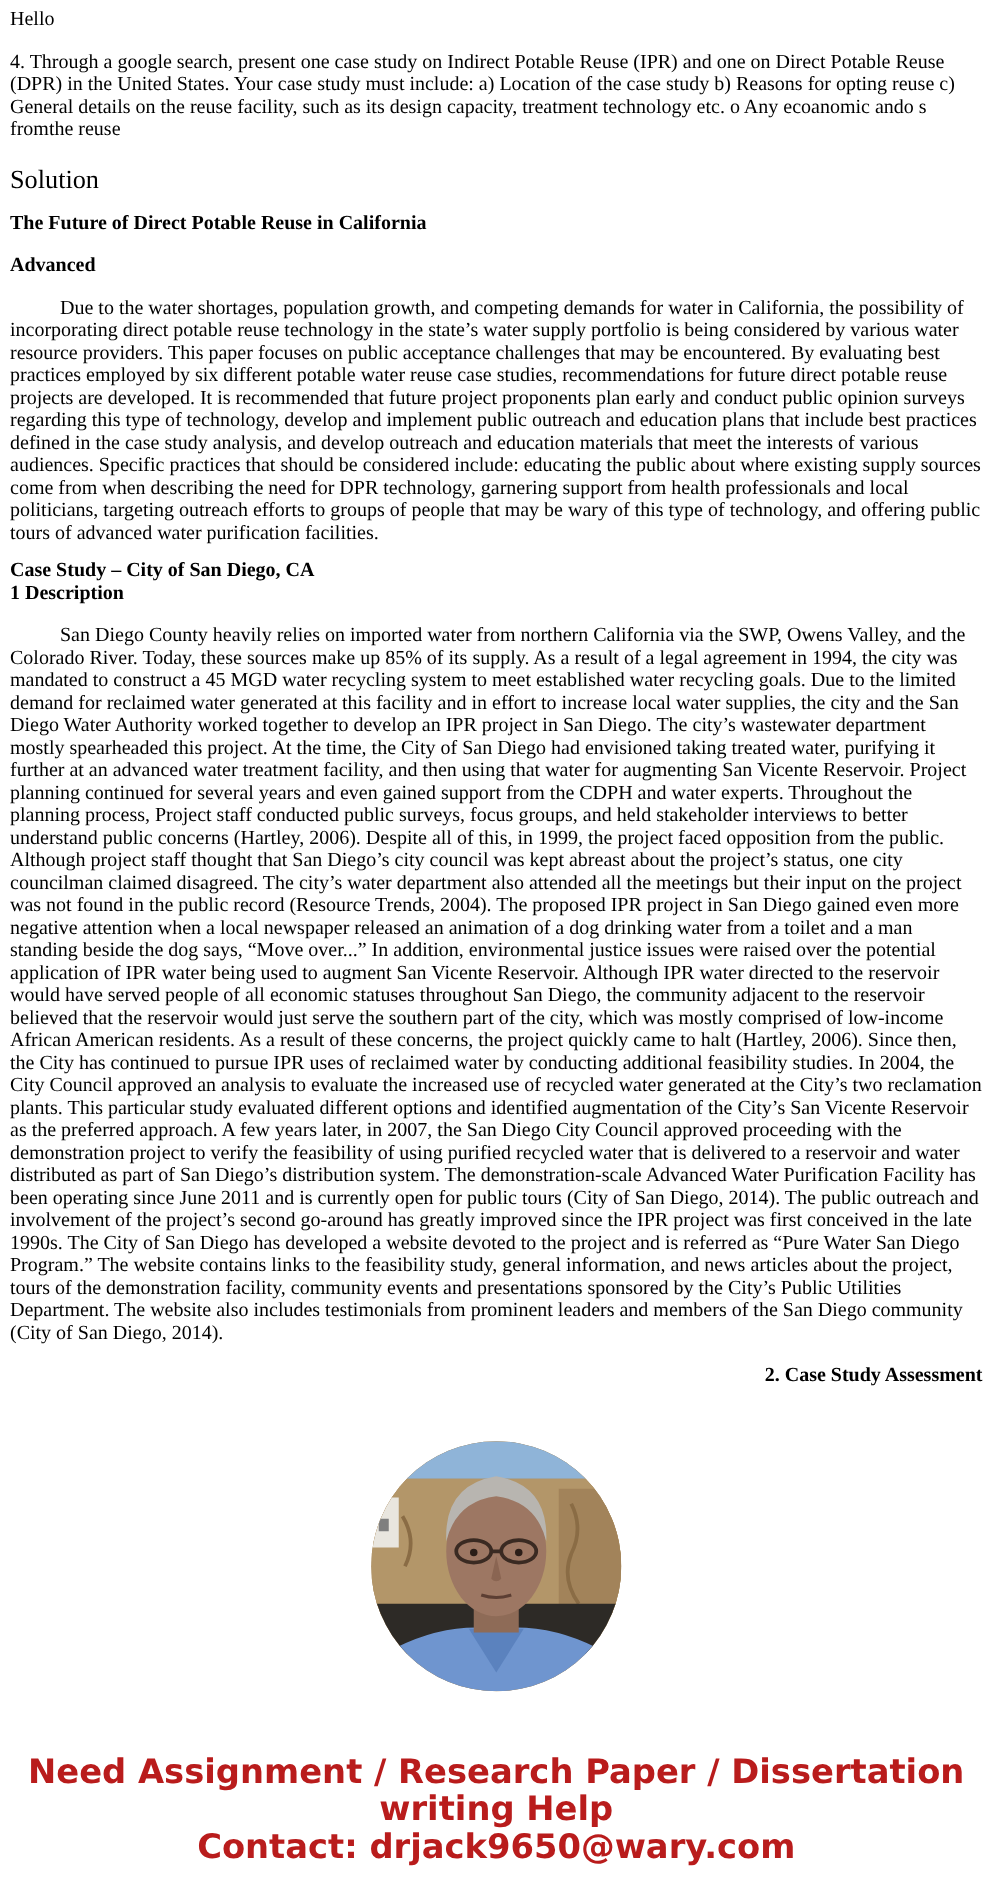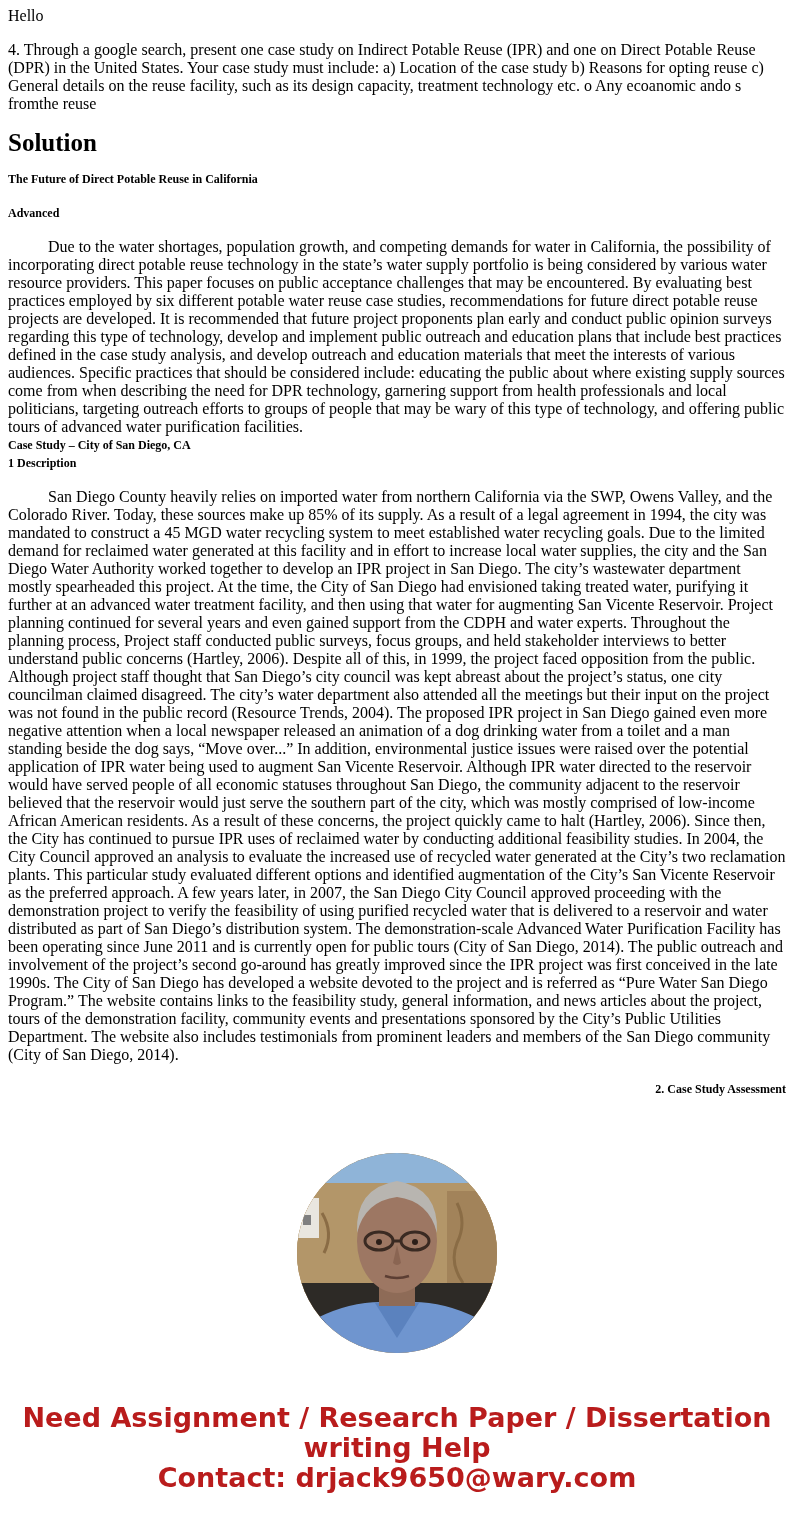--- a/index.html
+++ b/index.html
@@ -30,35 +30,35 @@
     .doc p {
       margin: 0;
     }
     .greeting {
       padding-top: 7px;
     }
     .question {
       margin-top: 16px !important;
     }
     .solution-heading {
-      font-size: 25px;
-      font-weight: bold;
+      font-size: 21px;
+      font-weight: normal;
       line-height: 22px;
       margin: 19px 0 0 0;
     }
     .h4 {
       font-weight: bold;
-      font-size: 12px;
+      font-size: 16px;
       line-height: 18px;
       margin: 0;
     }
     .title-heading { margin-top: 16px; }
     .abstract-heading { margin-top: 16px; }
     .abstract-body { margin-top: 16px !important; text-indent: 40px; }
-    .case-heading { margin-top: 0; }
+    .case-heading { margin-top: 12px; }
     .desc-heading { }
     .desc-body { margin-top: 16px !important; text-indent: 40px; }
     .assess-heading { margin-top: 16px; text-align: right; }
 
     .promo {
       position: absolute;
       left: 0;
       top: 1123px;
       width: 794px;
       height: 400px;

